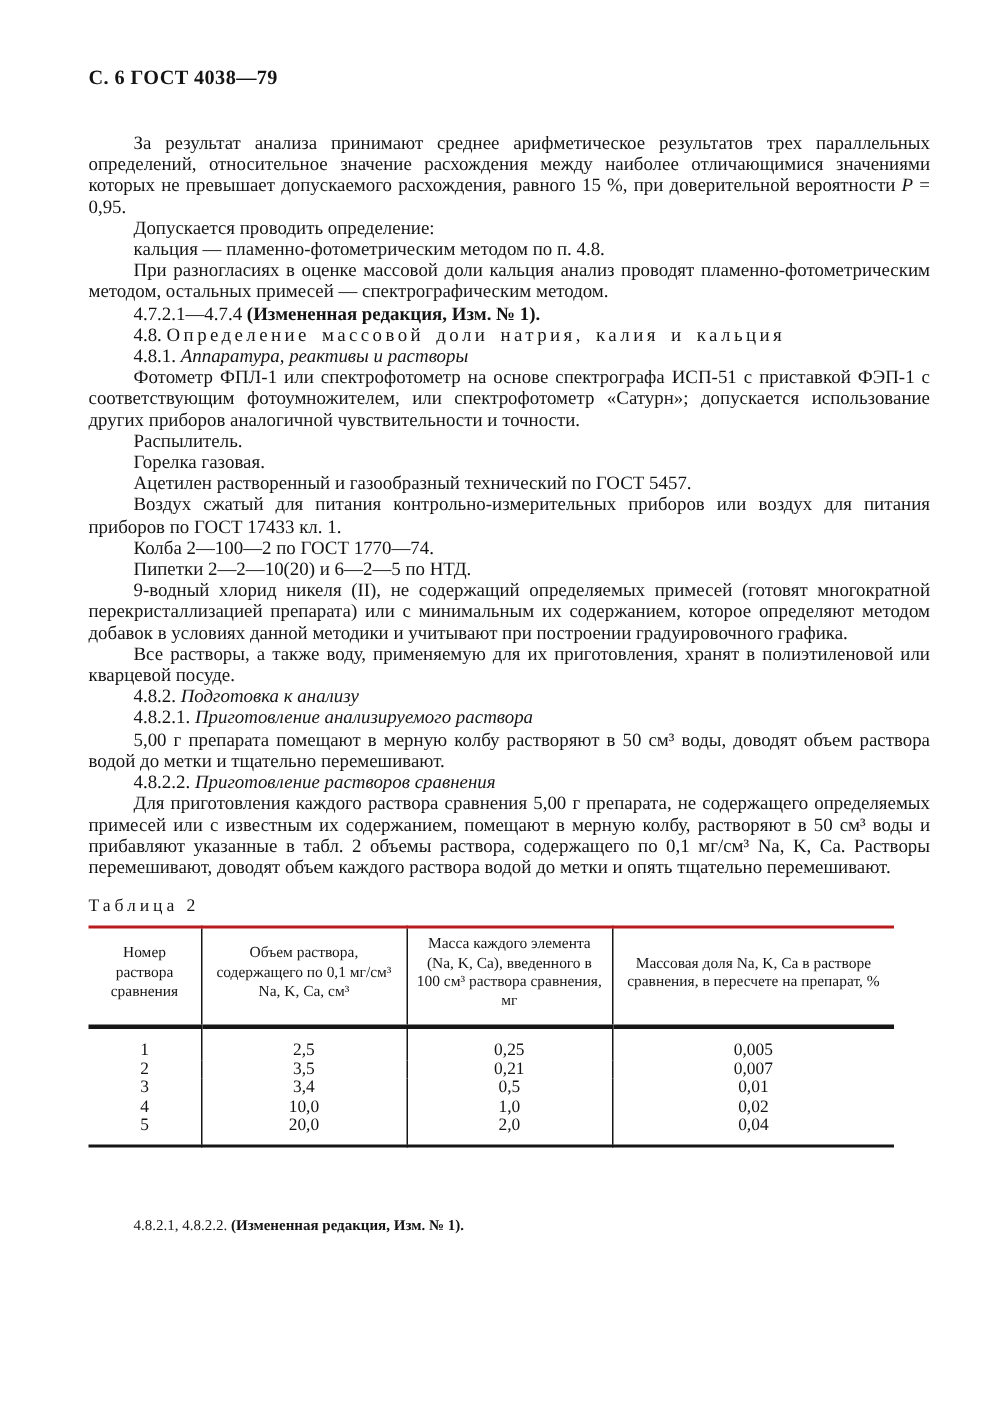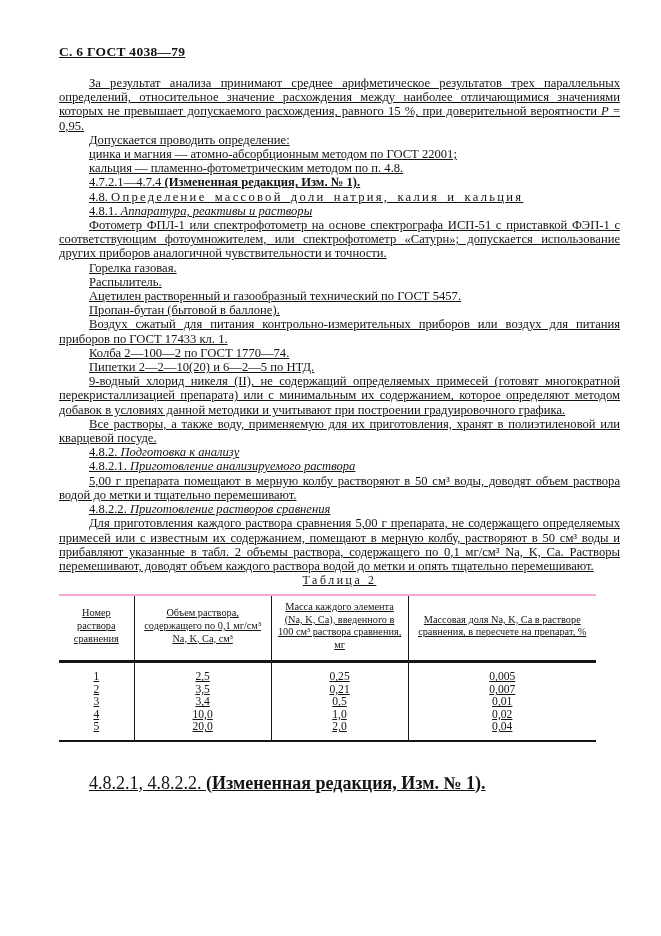--- a/index.html
+++ b/index.html
@@ -4,48 +4,49 @@
 <style>
   html, body { margin:0; padding:0; }
   body {
     width:661px; height:936px;
     background:#ffffff;
     color:#141414;
     font-family:"Liberation Serif", serif;
     position:relative;
     overflow:hidden;
   }
-  .page { padding:44px 41px 0 59px;text-decoration:underline; }
+  .page { padding:44px 41px 0 59px; }
   .page-header {
     font-weight:bold;
     font-size:13.5px;
     letter-spacing:0.02em;
   }
-  .content { margin-top:16px; }
+  .content { margin-top:28px; }
   .para {
     margin:0;
     font-size:12.6px;
     line-height:14.2px;
     text-align:justify;
     text-indent:30px;
   }
   .b { font-weight:bold; }
   .i { font-style:italic; }
   .sp { letter-spacing:0.18em; word-spacing:0.22em; }
   .table-caption {
-    text-align:center;
+    text-align:left;
     font-size:11.8px;
     letter-spacing:0.22em;
+    margin-top:11px;
     margin-bottom:6px;
   }
   table.cmp {
     width:537px;
     border-collapse:collapse;
     table-layout:fixed;
-    border-top:2px solid #f9a8d4;
+    border-top:2px solid #b91c1c;
     border-bottom:2px solid #161616;
   }
   table.cmp thead th {
     font-weight:normal;
     font-size:10.3px;
     line-height:12.6px;
     text-align:center;
     vertical-align:middle;
     padding:5px 5px 9px 5px;
     border-bottom:3px solid #161616;
@@ -53,45 +54,44 @@
   table.cmp tbody td {
     font-size:11.6px;
     line-height:12.4px;
     text-align:center;
     padding:0;
   }
   table.cmp tbody tr:first-child td { padding-top:8px; }
   table.cmp tbody tr:last-child td { padding-bottom:6px; }
   table.cmp th + th, table.cmp td + td { border-left:1px solid #161616; }
   .closing {
-    margin:34px 0 0 0;
-    font-size:18px;
+    margin:46px 0 0 0;
+    font-size:10px;
     line-height:14.2px;
     text-indent:30px;
   }
 </style>
 </head>
 <body>
 
 <div class="page">
   <div class="page-header">С. 6 ГОСТ 4038—79</div>
 
   <div class="content">
       <p class="para"><span>За результат анализа принимают среднее арифметическое результатов трех параллельных определений, относительное значение расхождения между наиболее отличающимися значениями которых не превышает допускаемого расхождения, равного 15 %, при доверительной вероятности </span><span class="i">Р</span><span> = 0,95.</span></p>
       <p class="para"><span>Допускается проводить определение:</span></p>
-      <p class="para"><span>цинка и магния — атомно-абсорбционным методом по ГОСТ 22001;</span></p>
       <p class="para"><span>кальция — пламенно-фотометрическим методом по п. 4.8.</span></p>
+      <p class="para"><span>При разногласиях в оценке массовой доли кальция анализ проводят пламенно-фотометрическим методом, остальных примесей — спектрографическим методом.</span></p>
       <p class="para"><span>4.7.2.1—4.7.4 </span><span class="b">(Измененная редакция, Изм. № 1).</span></p>
       <p class="para"><span>4.8. </span><span class="sp">Определение массовой доли натрия, калия и кальция</span></p>
       <p class="para"><span>4.8.1. </span><span class="i">Аппаратура, реактивы и растворы</span></p>
       <p class="para"><span>Фотометр ФПЛ-1 или спектрофотометр на основе спектрографа ИСП-51 с приставкой ФЭП-1 с соответствующим фотоумножителем, или спектрофотометр «Сатурн»; допускается использование других приборов аналогичной чувствительности и точности.</span></p>
+      <p class="para"><span>Распылитель.</span></p>
       <p class="para"><span>Горелка газовая.</span></p>
-      <p class="para"><span>Распылитель.</span></p>
       <p class="para"><span>Ацетилен растворенный и газообразный технический по ГОСТ 5457.</span></p>
-      <p class="para"><span>Пропан-бутан (бытовой в баллоне).</span></p>
       <p class="para"><span>Воздух сжатый для питания контрольно-измерительных приборов или воздух для питания приборов по ГОСТ  17433 кл. 1.</span></p>
       <p class="para"><span>Колба 2—100—2 по ГОСТ 1770—74.</span></p>
       <p class="para"><span>Пипетки 2—2—10(20) и 6—2—5 по НТД.</span></p>
       <p class="para"><span>9-водный хлорид никеля (II), не содержащий определяемых примесей (готовят многократной перекристаллизацией препарата) или с минимальным их содержанием, которое определяют методом добавок в условиях данной методики и учитывают при построении градуировочного графика.</span></p>
       <p class="para"><span>Все растворы, а также воду, применяемую для их приготовления, хранят в полиэтиленовой или кварцевой посуде.</span></p>
       <p class="para"><span>4.8.2. </span><span class="i">Подготовка к анализу</span></p>
       <p class="para"><span>4.8.2.1. </span><span class="i">Приготовление анализируемого раствора</span></p>
       <p class="para"><span>5,00 г препарата помещают в мерную колбу растворяют в 50 см³ воды, доводят объем раствора водой до метки и тщательно перемешивают.</span></p>
       <p class="para"><span>4.8.2.2. </span><span class="i">Приготовление растворов сравнения</span></p>
       <p class="para"><span>Для приготовления каждого раствора сравнения 5,00 г препарата, не содержащего определяемых примесей или с известным их содержанием, помещают в мерную колбу, растворяют в 50 см³ воды и прибавляют указанные в табл. 2 объемы раствора, содержащего по 0,1 мг/см³ Na, K, Ca. Растворы перемешивают, доводят объем каждого раствора водой до метки и опять тщательно перемешивают.</span></p>

